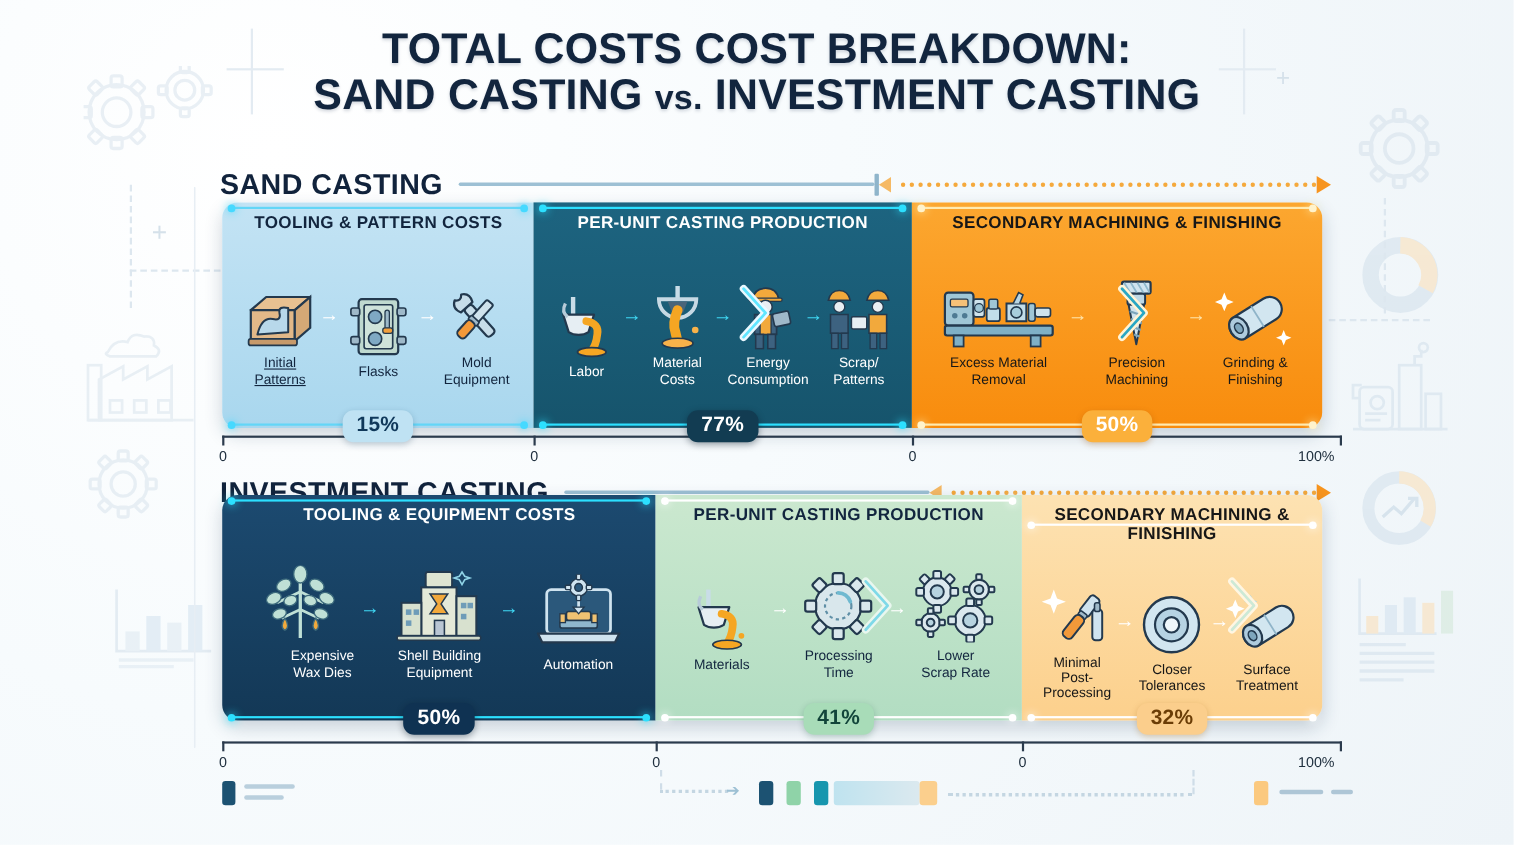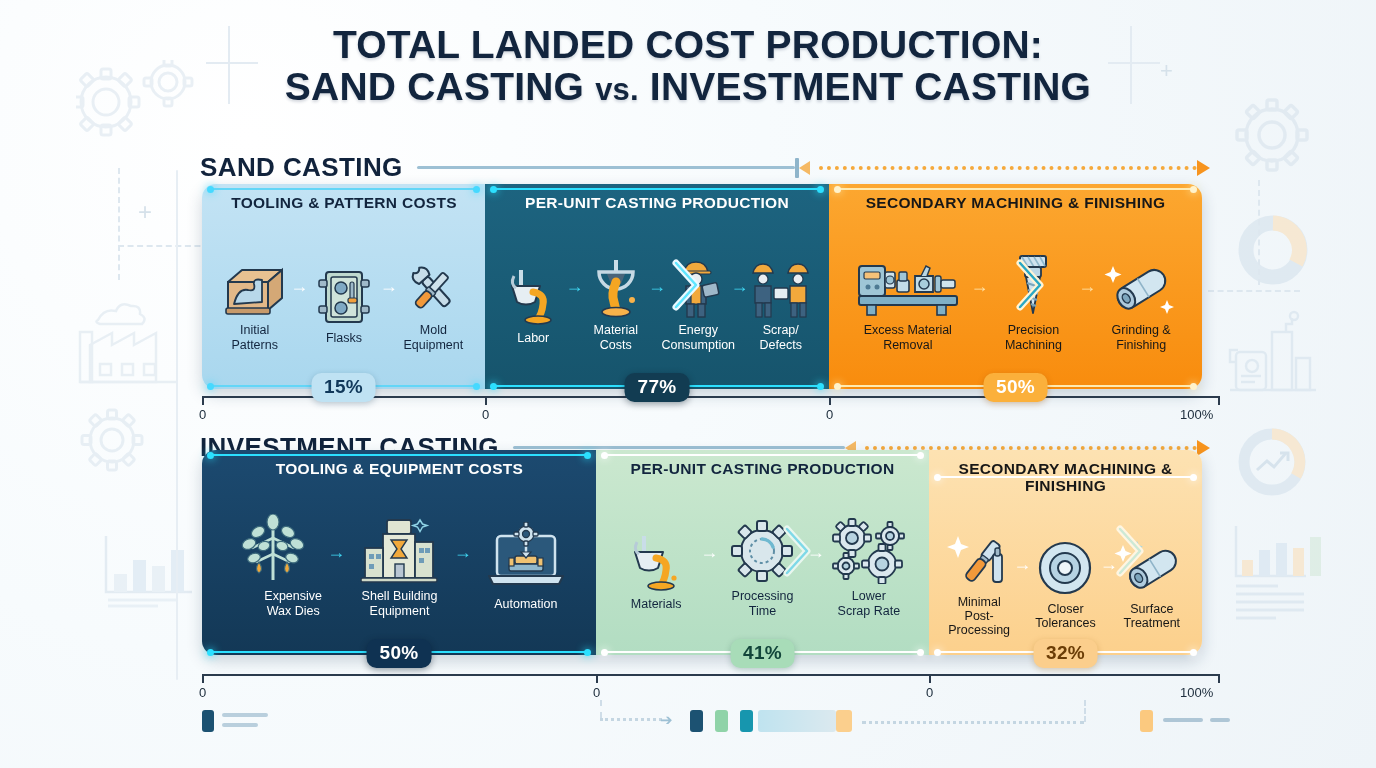--- a/index.html
+++ b/index.html
@@ -263,21 +263,21 @@
   <div class="deco-line" style="left:1258px;top:180px;width:0;height:105px;border-left:2px dashed #dde7ef;"></div>
   <div class="deco-line" style="left:1208px;top:290px;width:92px;height:0;border-top:2px dashed #dde7ef;"></div>
   <div class="deco-line" style="left:1160px;top:60px;color:#d5e1ea;font-size:22px;line-height:1;">+</div>
   <div class="deco-line" style="left:228px;top:26px;width:0;height:78px;border-left:2px solid #e3ebf2;"></div>
   <div class="deco-line" style="left:206px;top:62px;width:52px;height:0;border-top:2px solid #e3ebf2;"></div>
   <div class="deco-line" style="left:1130px;top:26px;width:0;height:78px;border-left:2px solid #e3ebf2;"></div>
   <div class="deco-line" style="left:1108px;top:62px;width:52px;height:0;border-top:2px solid #e3ebf2;"></div>
   <div class="deco-line" style="left:176px;top:170px;width:0;height:510px;border-left:2px solid #e7eef4;border-radius:10px;"></div>
 
   <div class="title-wrap">
-    <div class="title-line l1">TOTAL LANDED COST PRODUCTION:</div>
+    <div class="title-line l1">TOTAL COSTS COST BREAKDOWN:</div>
     <div class="title-line l2"><span>SAND CASTING </span><span class="vs">vs.</span><span> INVESTMENT CASTING</span></div>
   </div>
 
   <div class="section-head" style="left:200px;top:152px;width:1010px;">
     <div class="section-title">SAND CASTING</div>
     <div class="conn">
       <div class="solid"></div>
       <div class="tick"></div>
       <div class="dot-tail"></div>
       <div class="dotted"></div>
@@ -301,21 +301,21 @@
         <div class="item">
           <div class="icon">
             <svg width="62" height="52" viewBox="0 0 62 52">
                 <path d="M4 16 L18 4 H58 L44 16 Z" fill="#e8c191" stroke="#23394e" stroke-width="2" stroke-linejoin="round"></path>
                 <path d="M4 16 H44 V44 H4 Z" fill="#e2b888" stroke="#23394e" stroke-width="2"></path>
                 <path d="M44 16 L58 4 V32 L44 44 Z" fill="#d4a876" stroke="#23394e" stroke-width="2"></path>
                 <path d="M10 38 q4 -16 14 -14 q8 2 6 -6 q-1 -6 8 -4 v22 Z" fill="#b8d8ea" stroke="#23394e" stroke-width="1.8" stroke-linejoin="round"></path>
                 <rect x="2" y="42" width="44" height="6" rx="2" fill="#c79a6b" stroke="#23394e" stroke-width="1.6"></rect>
               </svg>
           </div>
-          <div class="item-label" style="color:#12253e;">Initial
+          <div class="item-label" style="color:#12253e;text-decoration:underline;">Initial
 Patterns</div>
         </div>
         <div class="arrow" style="color:#ffffff;">→</div>
         <div class="item">
           <div class="icon">
             <svg width="54" height="58" viewBox="0 0 54 58">
                 <rect x="9" y="4" width="36" height="50" rx="3" fill="#bfd9cf" stroke="#23394e" stroke-width="2"></rect>
                 <rect x="14" y="9" width="26" height="40" rx="2" fill="#cfe3da" stroke="#23394e" stroke-width="1.5"></rect>
                 <circle cx="24" cy="20" r="6" fill="#7fa9c4" stroke="#23394e" stroke-width="1.5"></circle>
                 <circle cx="24" cy="40" r="6" fill="#7fa9c4" stroke="#23394e" stroke-width="1.5"></circle>
@@ -428,21 +428,21 @@
                   <path d="M40 15 q2 -9 10 -9 q8 0 10 9 Z" fill="#f2a93c" stroke="#23394e" stroke-width="1.4"></path>
                   <circle cx="50" cy="21" r="5" fill="#e9eef2" stroke="#23394e" stroke-width="1.2"></circle>
                   <path d="M42 28 h16 v17 h-16Z" fill="#f2a93c" stroke="#23394e" stroke-width="1.4"></path>
                   <rect x="43" y="45" width="6" height="14" fill="#3d6280" stroke="#23394e" stroke-width="1.2"></rect>
                   <rect x="52" y="45" width="6" height="14" fill="#3d6280" stroke="#23394e" stroke-width="1.2"></rect>
                 </g>
                 <rect x="26" y="30" width="14" height="11" rx="1.5" fill="#e6eef3" stroke="#23394e" stroke-width="1.4"></rect>
               </svg>
           </div>
           <div class="item-label" style="color:#ffffff;">Scrap/
-Defects</div>
+Patterns</div>
         </div>
       </div>
       <div class="pct" style="background:#123c52;color:#ffffff;box-shadow:0 2px 7px rgba(0,20,35,.4);">77%</div>
     </div>
 
     <div class="chev" style="left:829px;">
       <svg width="34" height="56" viewBox="0 0 34 56">
           <path d="M6 6 L26 28 L6 50" fill="none" stroke="#fff4d6" stroke-width="7" stroke-linecap="round" stroke-linejoin="round"></path>
           <path d="M6 6 L26 28 L6 50" fill="none" stroke="#2aa7c4" stroke-width="2.5" stroke-linecap="round" stroke-linejoin="round"></path>
         </svg>

